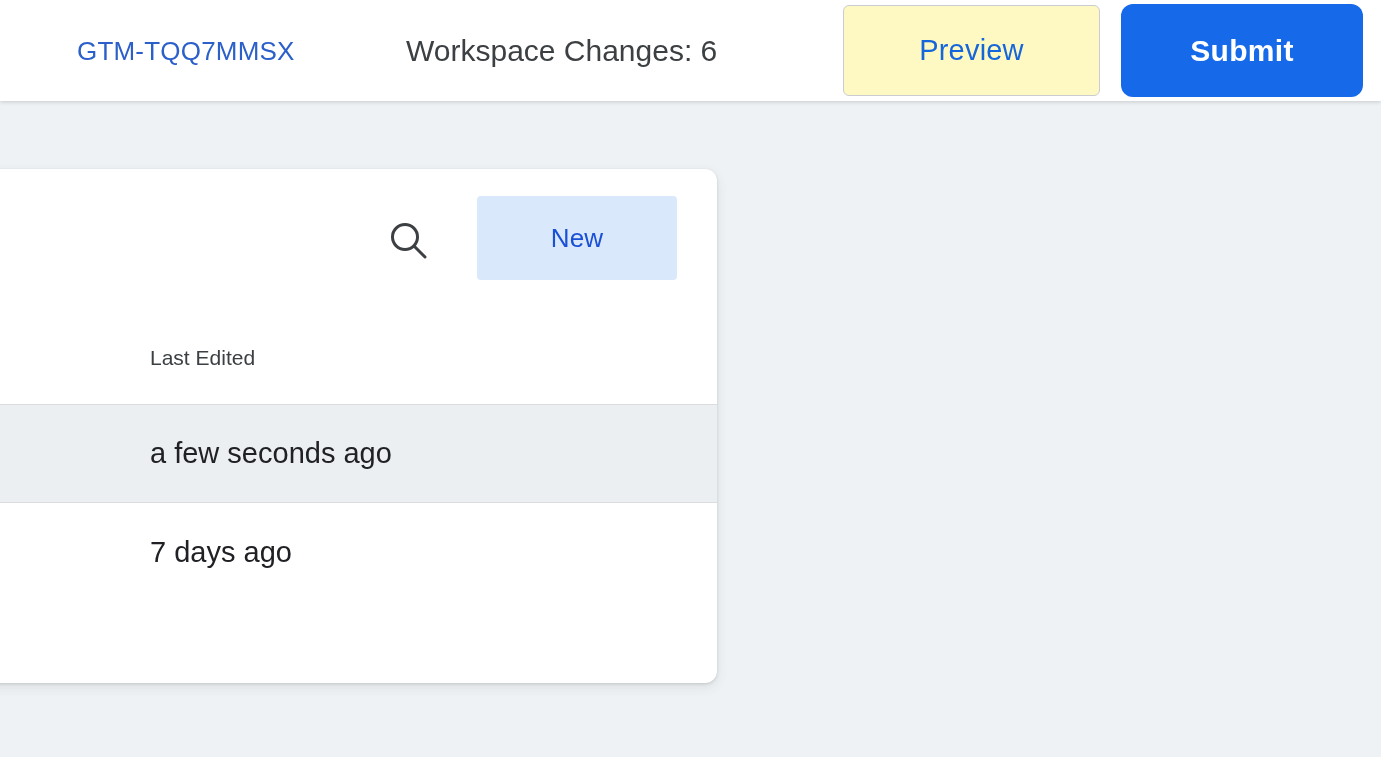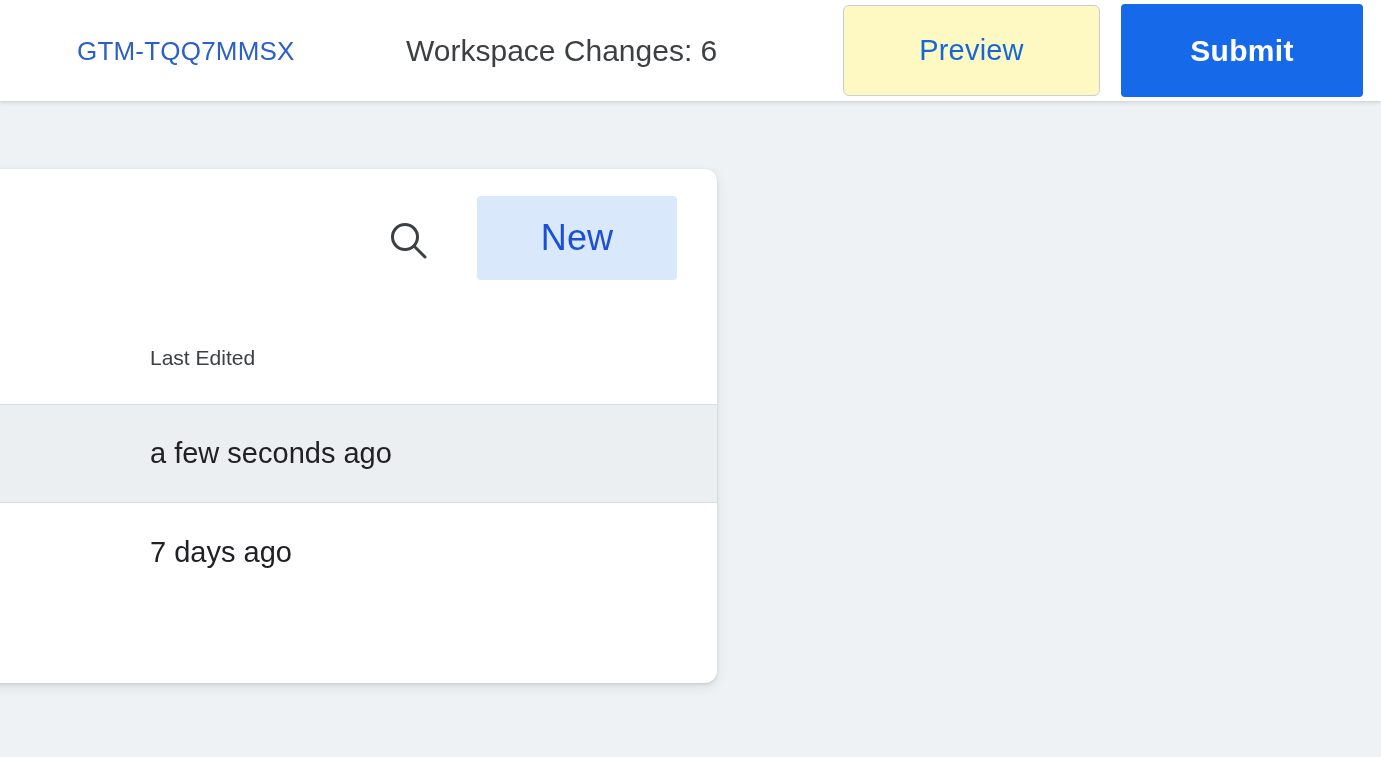--- a/index.html
+++ b/index.html
@@ -83,21 +83,21 @@
   }
 
   .btn-submit {
     position: absolute;
     left: 1121px;
     top: 4px;
     width: 242px;
     height: 93px;
     background: #1669e8;
     border: none;
-    border-radius: 4px;
+    border-radius: 12px;
     color: #ffffff;
     font-family: "Liberation Sans", sans-serif;
     font-size: 30px;
     font-weight: bold;
     letter-spacing: 0.3px;
     cursor: pointer;
     padding: 0;
     display: flex;
     align-items: center;
     justify-content: center;
@@ -155,21 +155,21 @@
     position: absolute;
     left: 517px;            
     top: 27px;
     width: 200px;
     height: 84px;
     background: #d9e8fa;
     border: none;
     border-radius: 4px;
     color: #1a4fd6;
     font-family: "Liberation Sans", sans-serif;
-    font-size: 36px;
+    font-size: 26px;
     letter-spacing: 0.2px;
     cursor: pointer;
     padding: 0;
     display: flex;
     align-items: center;
     justify-content: center;
   }
 
   
   .table {

